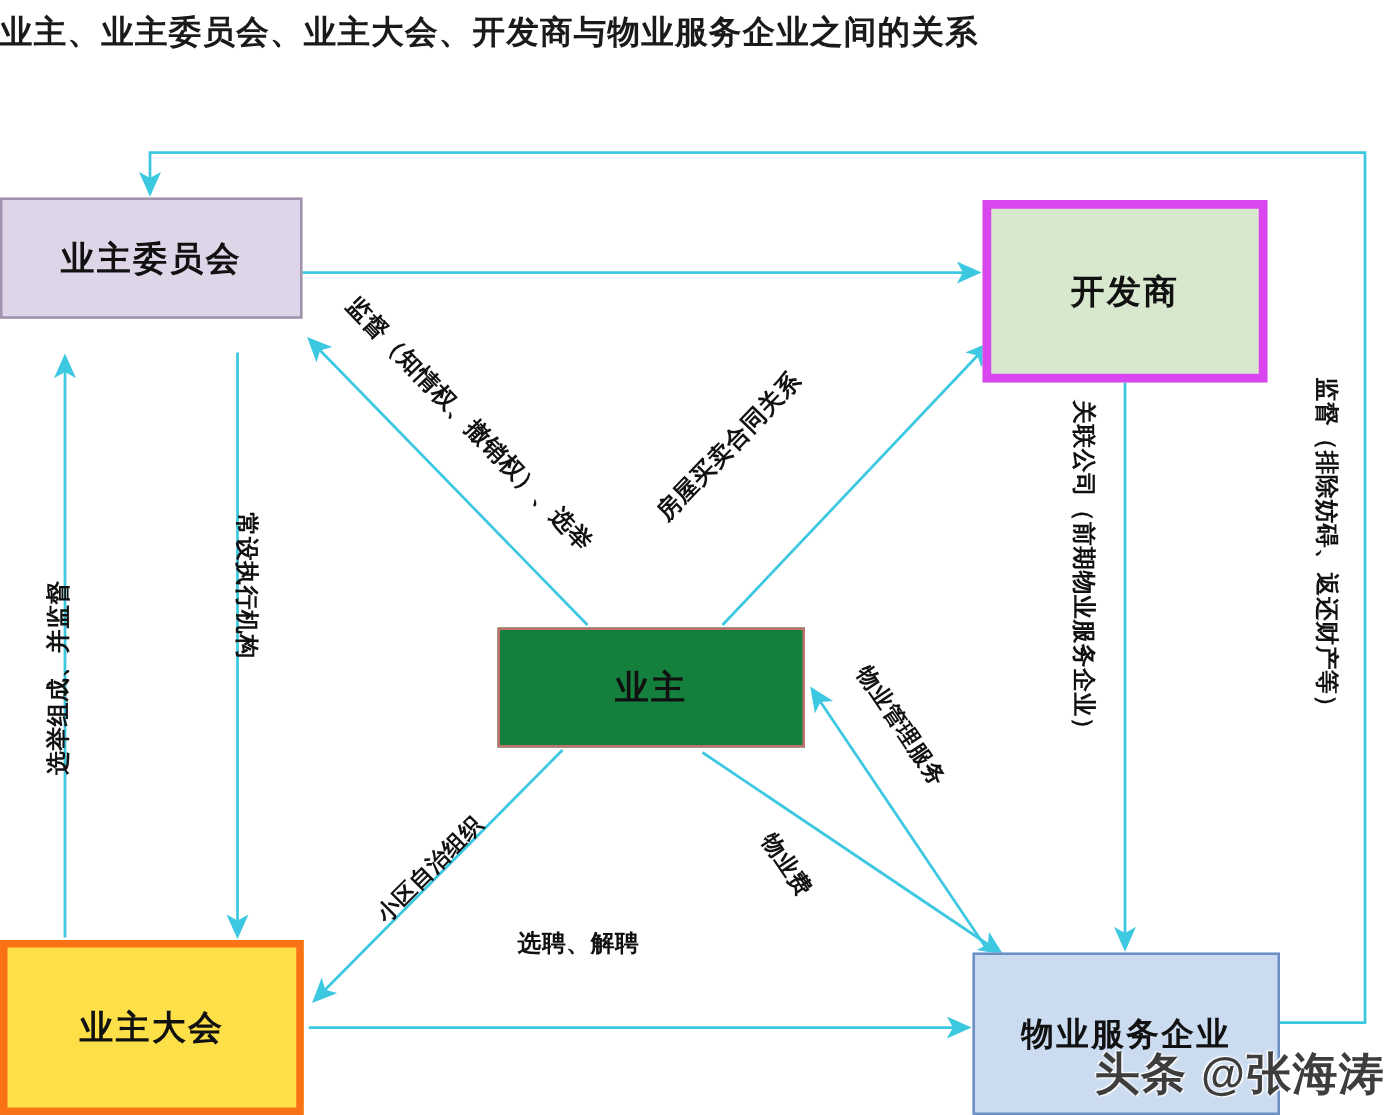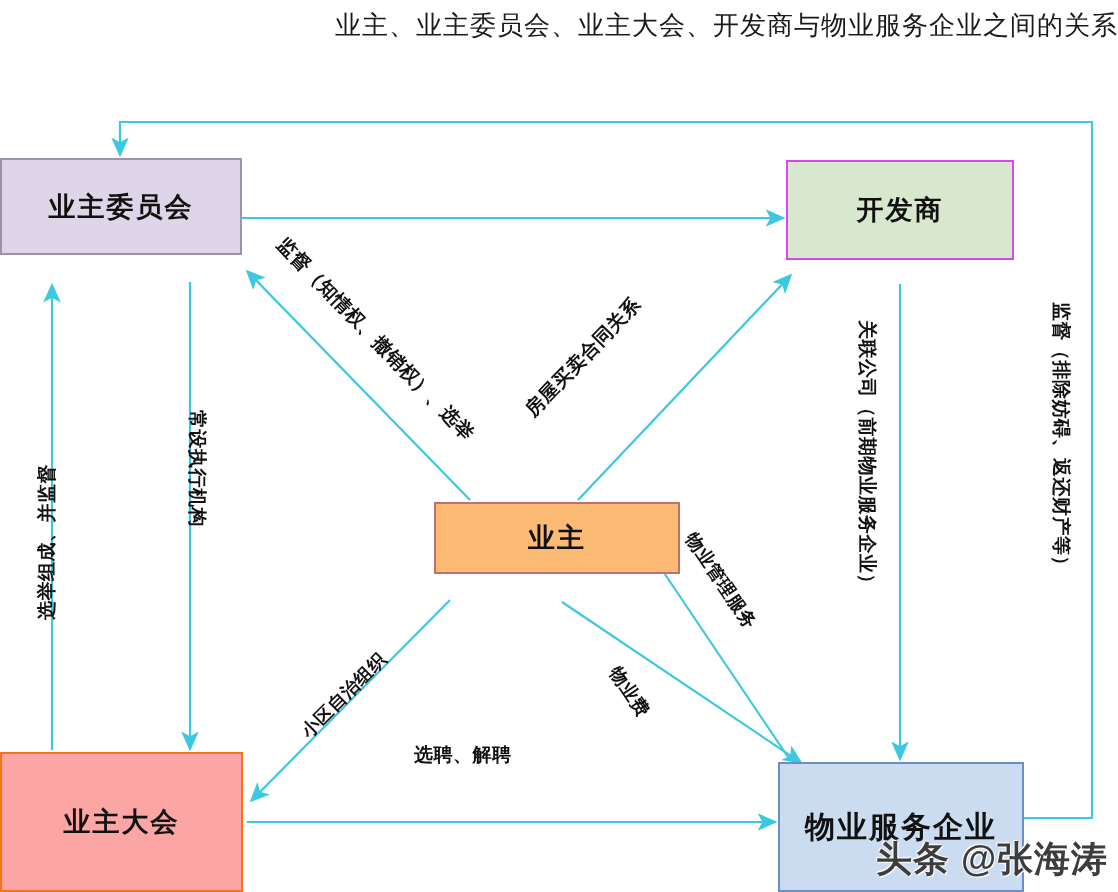--- a/index.html
+++ b/index.html
@@ -15,23 +15,23 @@
     width: 1118px;
     height: 892px;
     background: #ffffff;
     overflow: hidden;
   }
   #title {
     position: absolute;
     left: 0;
     top: 8px;
     width: 1118px;
-    text-align: right;
+    text-align: left;
     font-size: 26px;
-    font-weight: normal;
+    font-weight: bold;
     color: #1a1a1a;
     letter-spacing: 1px;
     white-space: nowrap;
   }
   svg#wires {
     position: absolute;
     left: 0;
     top: 0;
     width: 1118px;
     height: 892px;
@@ -41,36 +41,36 @@
     position: absolute;
     box-sizing: border-box;
     display: flex;
     align-items: center;
     justify-content: center;
     font-size: 27px;
     font-weight: bold;
     color: #111111;
     letter-spacing: 2px;
   }
-  .node.small { font-size: 30px; text-align: right; }
+  .node.small { font-size: 26px; text-align: right; }
   #node-committee {
     left: 0px; top: 158px; width: 242px; height: 97px;
     background: #ded5e8; border: 2px solid #9e92ac;
   }
   #node-developer {
-    left: 786px; top: 160px; width: 228px; height: 100px;
-    background: #d8e8cf; border: 2px solid #d946ef; align-items: center;
+    left: 786px; top: 160px; width: 228px; height: 146px;
+    background: #d8e8cf; border: 7px solid #d946ef; align-items: center;
   }
   #node-owner {
-    left: 398px; top: 502px; width: 246px; height: 72px;
-    background: #fdba74; border: 2px solid #c0706c; margin-left: 36px;
+    left: 398px; top: 502px; width: 246px; height: 96px;
+    background: #15803d; border: 2px solid #c0706c;
   }
   #node-assembly {
     left: 0px; top: 752px; width: 243px; height: 140px;
-    background: #fca5a5; border: 2px solid #f97316;
+    background: #fde047; border: 6px solid #f97316;
   }
   #node-property {
     left: 778px; top: 762px; width: 246px; height: 130px;
     background: #ccdcf0; border: 2px solid #6b8fc4;
   }
   .edge-label {
     position: absolute;
     font-size: 19px;
     font-weight: bold;
     color: #111111;

